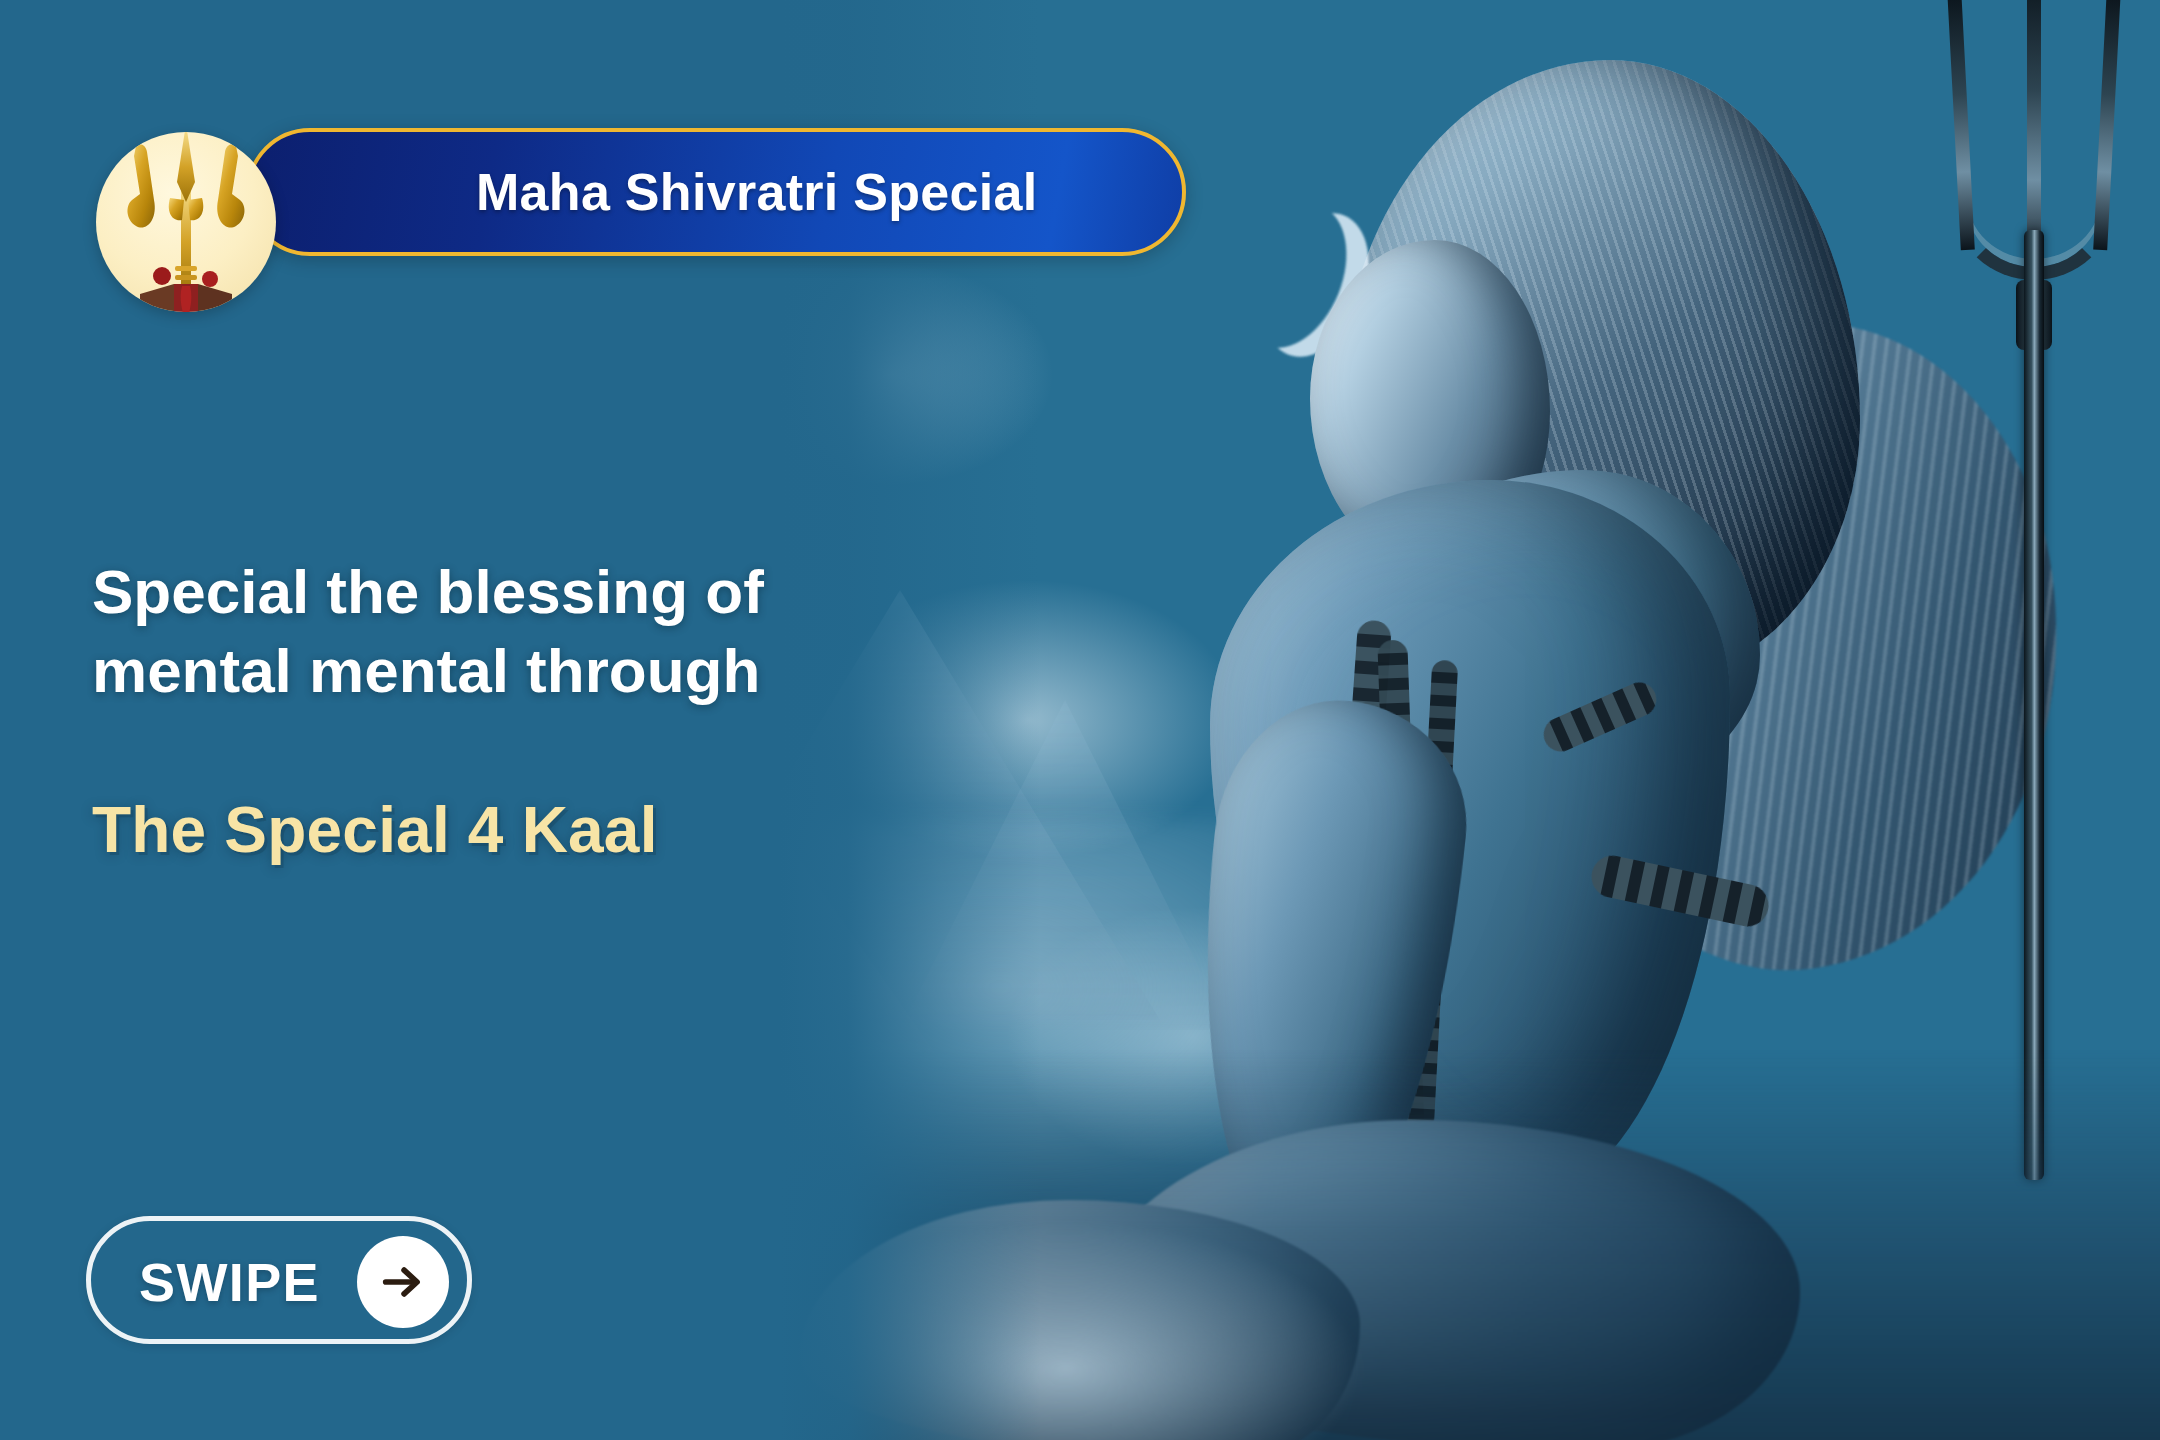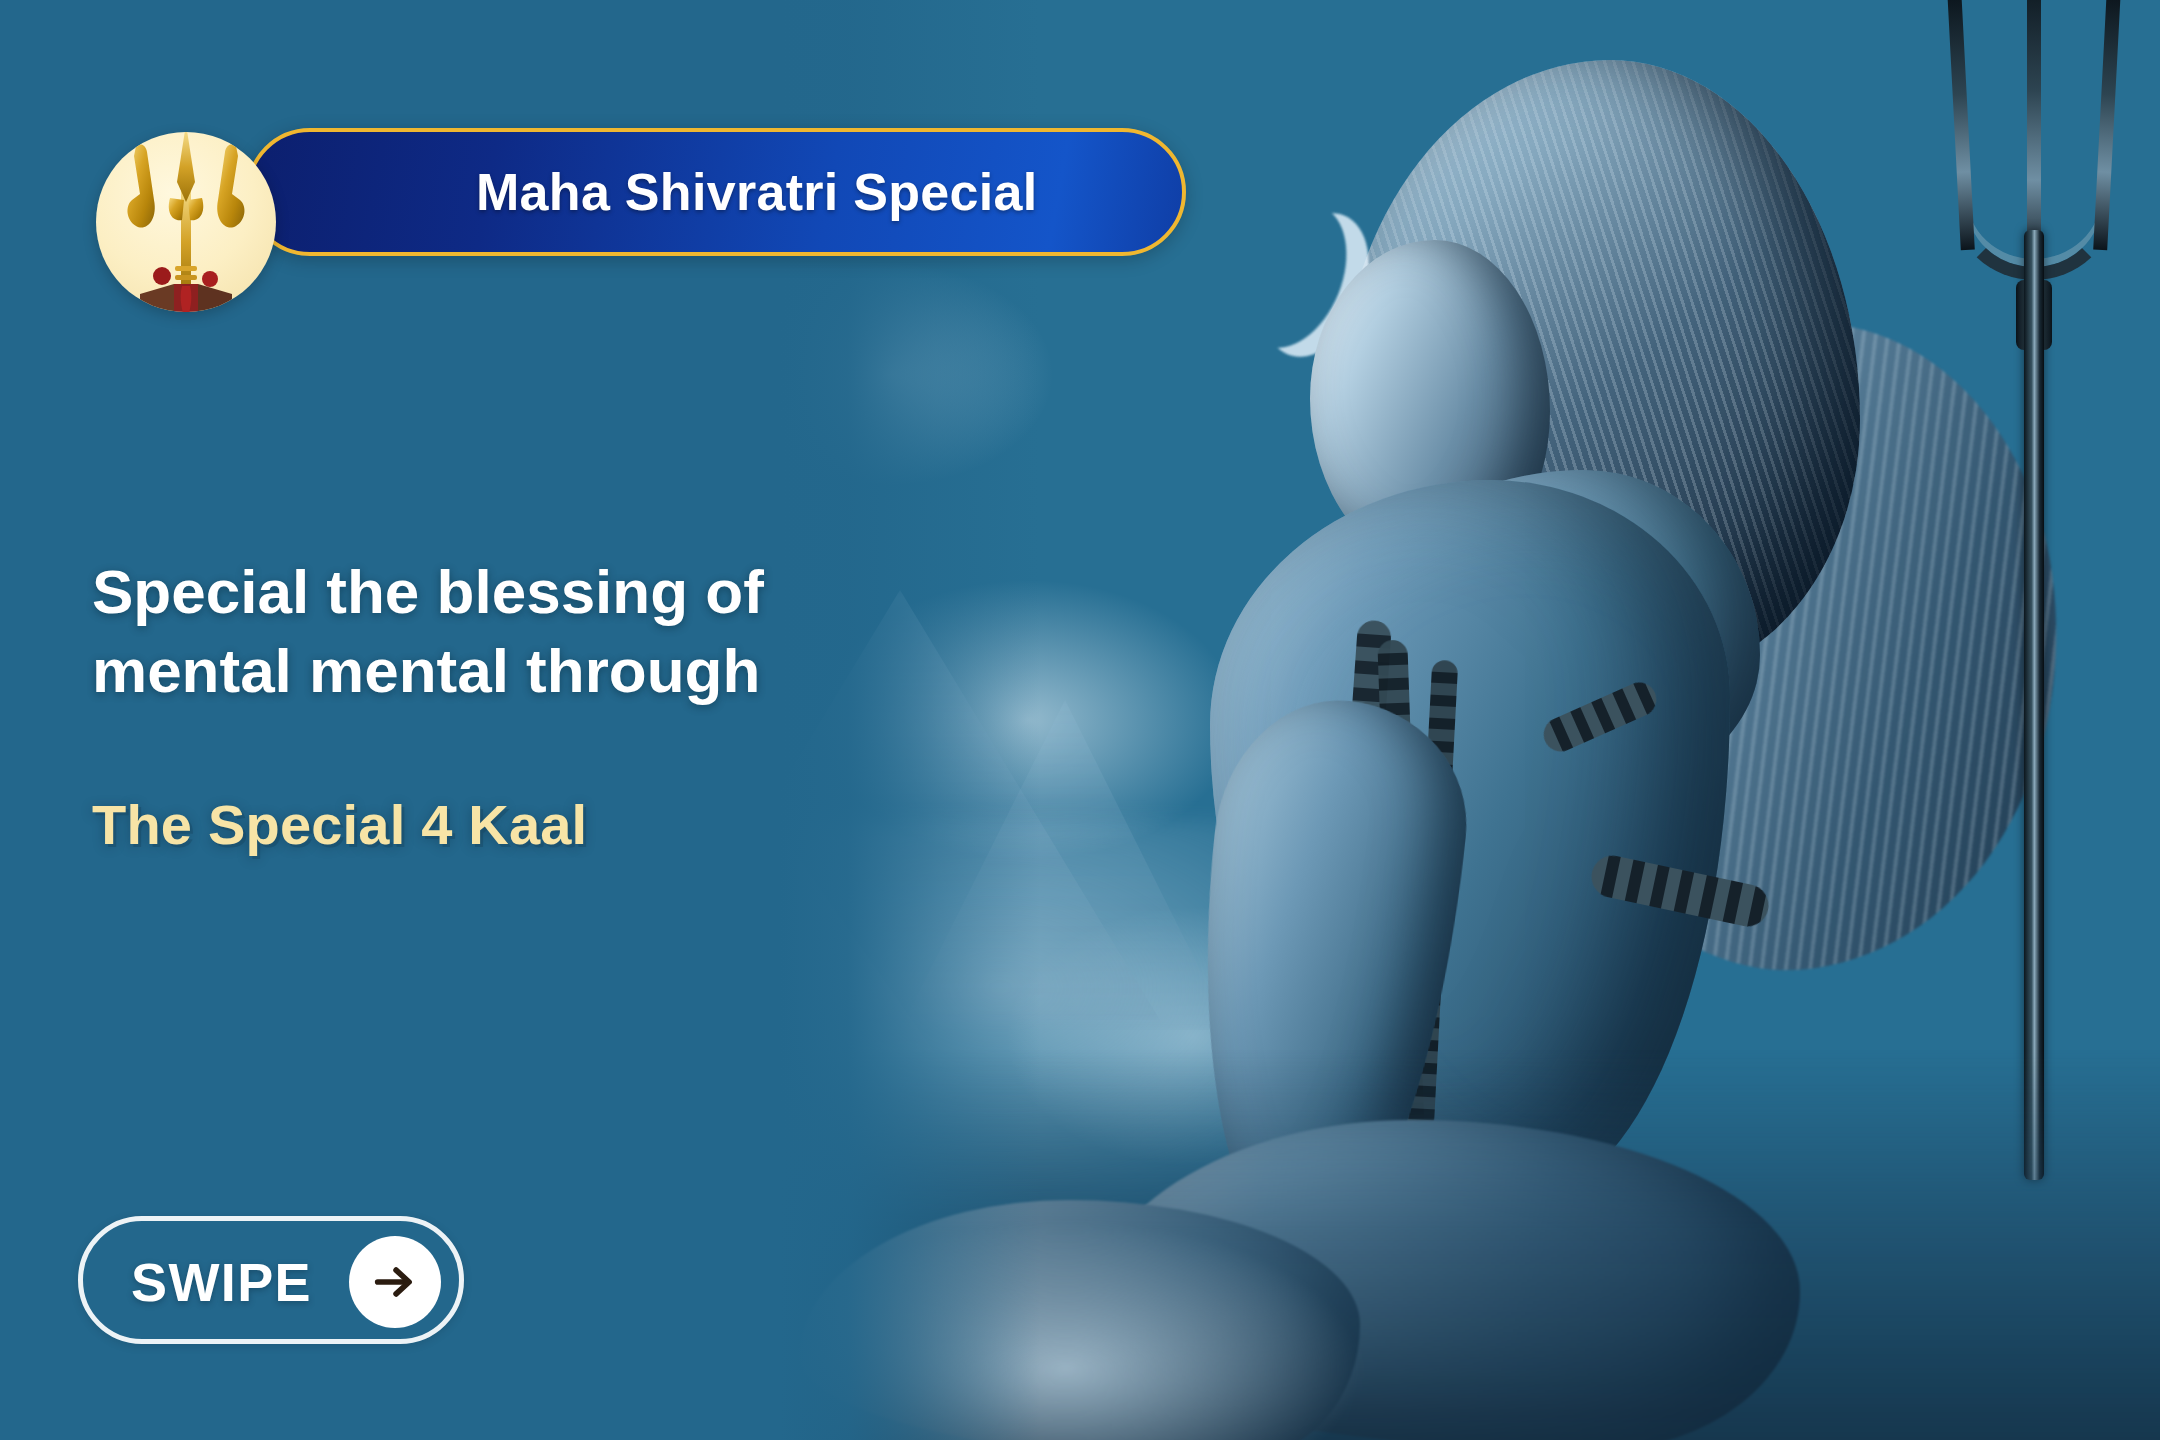--- a/index.html
+++ b/index.html
@@ -254,31 +254,31 @@
     line-height:1.28;
     text-shadow:0 2px 8px rgba(5,30,45,.45);
   }
   .kicker div { white-space:nowrap; }
 
   
   .headline {
     position:absolute; left:92px; top:790px;
     width:1020px;
     color:#F7E4A6;
-    font-size:56px;
+    font-size:64px;
     font-weight:bold;
     line-height:1.26;
     letter-spacing:.2px;
     text-shadow:3px 3px 0 rgba(20,60,84,.30), 0 2px 12px rgba(8,32,48,.35);
   }
   .headline div { white-space:nowrap; }
 
   
   .swipe-btn {
-    position:absolute; left:78px; top:1216px;
+    position:absolute; left:86px; top:1216px;
     width:386px; height:128px;
     border:5px solid rgba(255,255,255,.92);
     border-radius:64px;
     display:flex; align-items:center;
     padding:4px 18px 0 48px;
     gap:24px;
     box-shadow:0 2px 10px rgba(0,0,0,.12);
   }
   .swipe-label {
     color:#ffffff;

